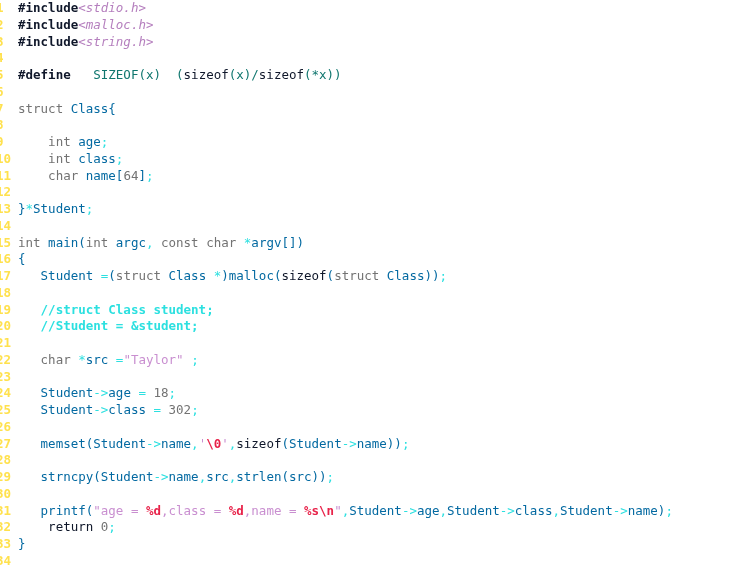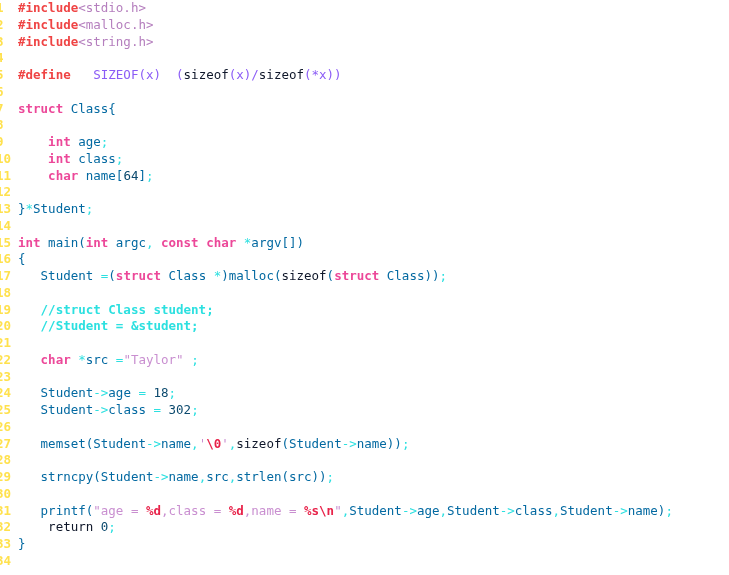--- a/index.html
+++ b/index.html
@@ -39,27 +39,27 @@
     font-size: 12.5px;
     overflow: hidden;
     vertical-align: top;
   }
   .src {
     display: inline-block;
     vertical-align: top;
     color: #2b2b2b;
   }
   
-  .tk-pre   { color: #ef4444; font-weight: bold; }   
-  .tk-hdr   { color: #b57fbe; }                      
-  .tk-macro { color: #8b5cf6; }                      
-  .tk-kw    { color: #ec4899; font-weight: bold; }   
+  .tk-pre   { color: #0f172a; font-weight: bold; }   
+  .tk-hdr   { color: #b57fbe; font-style: italic; }                      
+  .tk-macro { color: #0f766e; }                      
+  .tk-kw    { color: #737373; font-weight: normal; }   
   .tk-bi    { color: #0f172a; }                      
   .tk-op    { color: #2ce0e0; }                      
-  .tk-num   { color: #0c4a6e; }                      
+  .tk-num   { color: #737373; }                      
   .tk-str   { color: #c98fd0; }                      
   .tk-fmt   { color: #e8234a; font-weight: bold; }   
   .tk-cmt   { color: #2ce0e0; font-weight: bold; }   
   .tk-txt   { color: #0369a1; }
 </style>
 </head>
 <body>
 
 <div id="editor">
   <div class="code-area"><div class="line"><span class="gutter">1</span><span class="src"><span class="tk-pre">#include</span><span class="tk-hdr">&lt;stdio.h&gt;</span></span></div><div class="line"><span class="gutter">2</span><span class="src"><span class="tk-pre">#include</span><span class="tk-hdr">&lt;malloc.h&gt;</span></span></div><div class="line"><span class="gutter">3</span><span class="src"><span class="tk-pre">#include</span><span class="tk-hdr">&lt;string.h&gt;</span></span></div><div class="line"><span class="gutter">4</span><span class="src">&nbsp;</span></div><div class="line"><span class="gutter">5</span><span class="src"><span class="tk-pre">#define</span><span class="tk-txt">   </span><span class="tk-macro">SIZEOF(x)</span><span class="tk-macro">  (</span><span class="tk-bi">sizeof</span><span class="tk-macro">(x)</span><span class="tk-macro">/</span><span class="tk-bi">sizeof</span><span class="tk-macro">(*x))</span></span></div><div class="line"><span class="gutter">6</span><span class="src">&nbsp;</span></div><div class="line"><span class="gutter">7</span><span class="src"><span class="tk-kw">struct</span><span class="tk-txt"> Class{</span></span></div><div class="line"><span class="gutter">8</span><span class="src">&nbsp;</span></div><div class="line"><span class="gutter">9</span><span class="src"><span class="tk-txt">    </span><span class="tk-kw">int</span><span class="tk-txt"> age</span><span class="tk-op">;</span></span></div><div class="line"><span class="gutter">10</span><span class="src"><span class="tk-txt">    </span><span class="tk-kw">int</span><span class="tk-txt"> class</span><span class="tk-op">;</span></span></div><div class="line"><span class="gutter">11</span><span class="src"><span class="tk-txt">    </span><span class="tk-kw">char</span><span class="tk-txt"> name[</span><span class="tk-num">64</span><span class="tk-txt">]</span><span class="tk-op">;</span></span></div><div class="line"><span class="gutter">12</span><span class="src">&nbsp;</span></div><div class="line"><span class="gutter">13</span><span class="src"><span class="tk-txt">}</span><span class="tk-op">*</span><span class="tk-txt">Student</span><span class="tk-op">;</span></span></div><div class="line"><span class="gutter">14</span><span class="src">&nbsp;</span></div><div class="line"><span class="gutter">15</span><span class="src"><span class="tk-kw">int</span><span class="tk-txt"> main(</span><span class="tk-kw">int</span><span class="tk-txt"> argc</span><span class="tk-op">,</span><span class="tk-txt"> </span><span class="tk-kw">const</span><span class="tk-txt"> </span><span class="tk-kw">char</span><span class="tk-txt"> </span><span class="tk-op">*</span><span class="tk-txt">argv[])</span></span></div><div class="line"><span class="gutter">16</span><span class="src"><span class="tk-txt">{</span></span></div><div class="line"><span class="gutter">17</span><span class="src"><span class="tk-txt">   Student </span><span class="tk-op">=</span><span class="tk-txt">(</span><span class="tk-kw">struct</span><span class="tk-txt"> Class </span><span class="tk-op">*</span><span class="tk-txt">)malloc(</span><span class="tk-bi">sizeof</span><span class="tk-txt">(</span><span class="tk-kw">struct</span><span class="tk-txt"> Class))</span><span class="tk-op">;</span></span></div><div class="line"><span class="gutter">18</span><span class="src">&nbsp;</span></div><div class="line"><span class="gutter">19</span><span class="src"><span class="tk-txt">   </span><span class="tk-cmt">//struct Class student;</span></span></div><div class="line"><span class="gutter">20</span><span class="src"><span class="tk-txt">   </span><span class="tk-cmt">//Student = &amp;student;</span></span></div><div class="line"><span class="gutter">21</span><span class="src">&nbsp;</span></div><div class="line"><span class="gutter">22</span><span class="src"><span class="tk-txt">   </span><span class="tk-kw">char</span><span class="tk-txt"> </span><span class="tk-op">*</span><span class="tk-txt">src </span><span class="tk-op">=</span><span class="tk-str">"Taylor"</span><span class="tk-txt"> </span><span class="tk-op">;</span></span></div><div class="line"><span class="gutter">23</span><span class="src">&nbsp;</span></div><div class="line"><span class="gutter">24</span><span class="src"><span class="tk-txt">   Student</span><span class="tk-op">-&gt;</span><span class="tk-txt">age </span><span class="tk-op">=</span><span class="tk-txt"> </span><span class="tk-num">18</span><span class="tk-op">;</span></span></div><div class="line"><span class="gutter">25</span><span class="src"><span class="tk-txt">   Student</span><span class="tk-op">-&gt;</span><span class="tk-txt">class </span><span class="tk-op">=</span><span class="tk-txt"> </span><span class="tk-num">302</span><span class="tk-op">;</span></span></div><div class="line"><span class="gutter">26</span><span class="src">&nbsp;</span></div><div class="line"><span class="gutter">27</span><span class="src"><span class="tk-txt">   memset(Student</span><span class="tk-op">-&gt;</span><span class="tk-txt">name</span><span class="tk-op">,</span><span class="tk-str">'</span><span class="tk-fmt">\0</span><span class="tk-str">'</span><span class="tk-op">,</span><span class="tk-bi">sizeof</span><span class="tk-txt">(Student</span><span class="tk-op">-&gt;</span><span class="tk-txt">name))</span><span class="tk-op">;</span></span></div><div class="line"><span class="gutter">28</span><span class="src">&nbsp;</span></div><div class="line"><span class="gutter">29</span><span class="src"><span class="tk-txt">   strncpy(Student</span><span class="tk-op">-&gt;</span><span class="tk-txt">name</span><span class="tk-op">,</span><span class="tk-txt">src</span><span class="tk-op">,</span><span class="tk-txt">strlen(src))</span><span class="tk-op">;</span></span></div><div class="line"><span class="gutter">30</span><span class="src">&nbsp;</span></div><div class="line"><span class="gutter">31</span><span class="src"><span class="tk-txt">   printf(</span><span class="tk-str">"age = </span><span class="tk-fmt">%d</span><span class="tk-str">,class = </span><span class="tk-fmt">%d</span><span class="tk-str">,name = </span><span class="tk-fmt">%s\n</span><span class="tk-str">"</span><span class="tk-op">,</span><span class="tk-txt">Student</span><span class="tk-op">-&gt;</span><span class="tk-txt">age</span><span class="tk-op">,</span><span class="tk-txt">Student</span><span class="tk-op">-&gt;</span><span class="tk-txt">class</span><span class="tk-op">,</span><span class="tk-txt">Student</span><span class="tk-op">-&gt;</span><span class="tk-txt">name)</span><span class="tk-op">;</span></span></div><div class="line"><span class="gutter">32</span><span class="src"><span class="tk-txt">    </span><span class="tk-bi">return</span><span class="tk-txt"> </span><span class="tk-num">0</span><span class="tk-op">;</span></span></div><div class="line"><span class="gutter">33</span><span class="src"><span class="tk-txt">}</span></span></div><div class="line"><span class="gutter">34</span><span class="src">&nbsp;</span></div></div>

